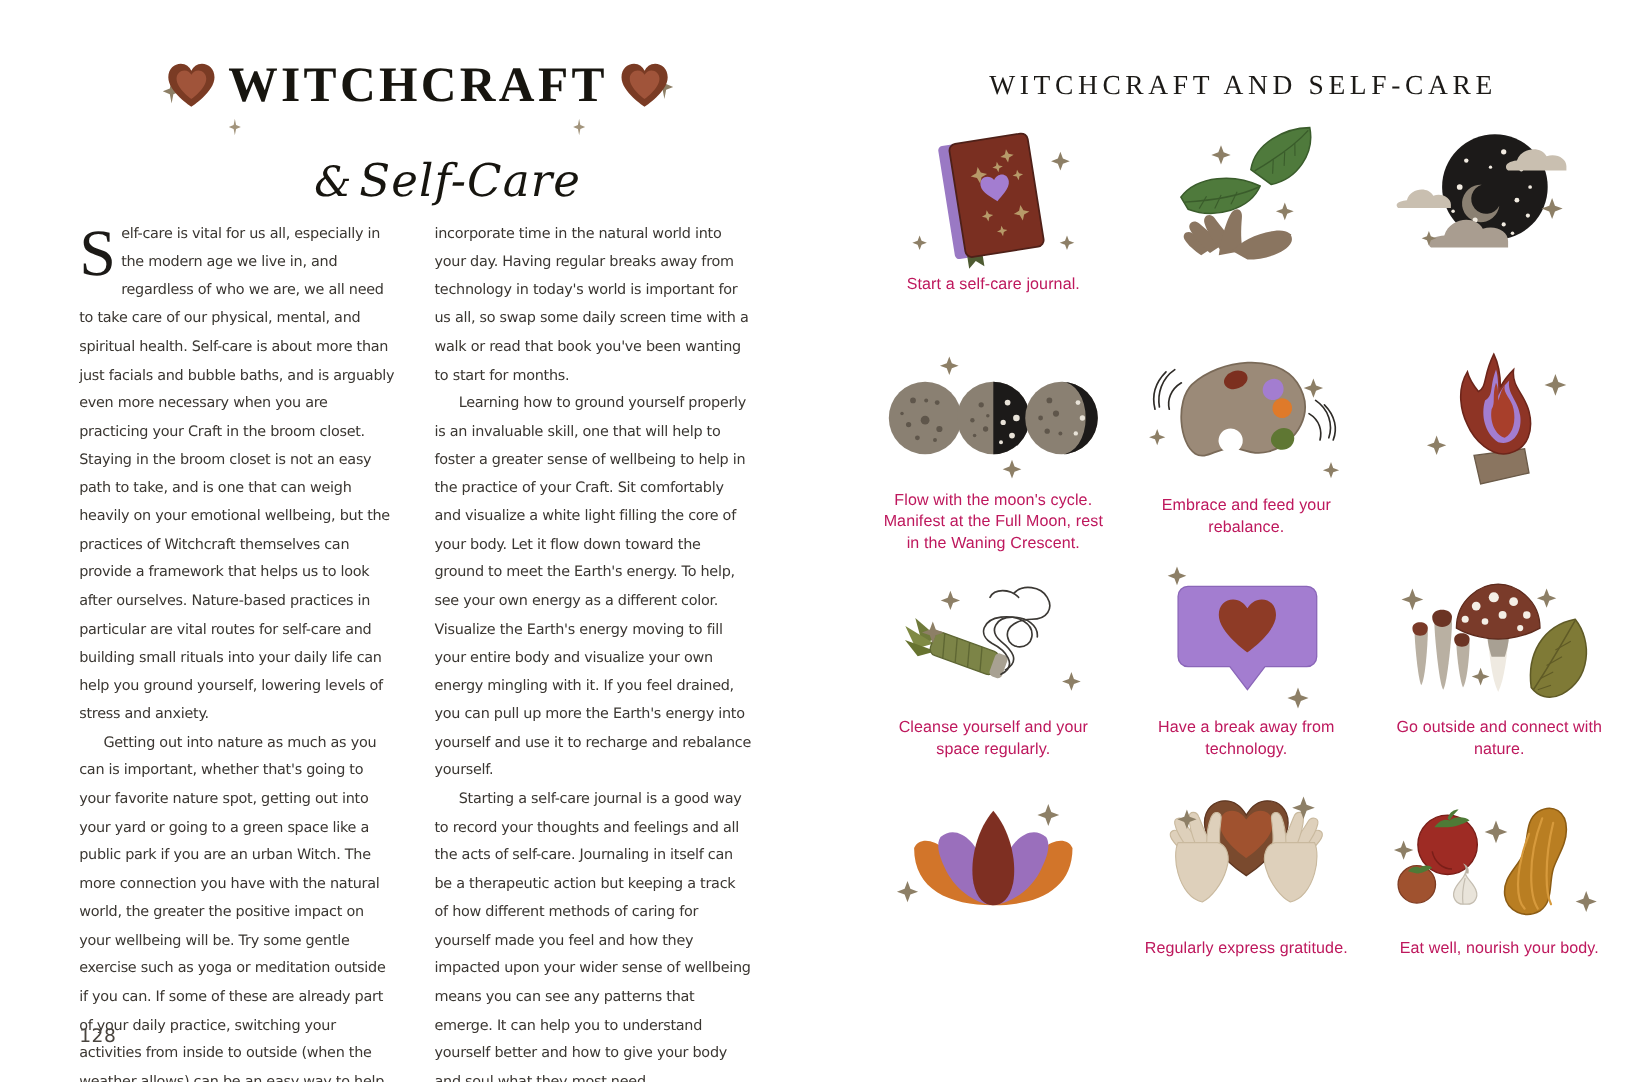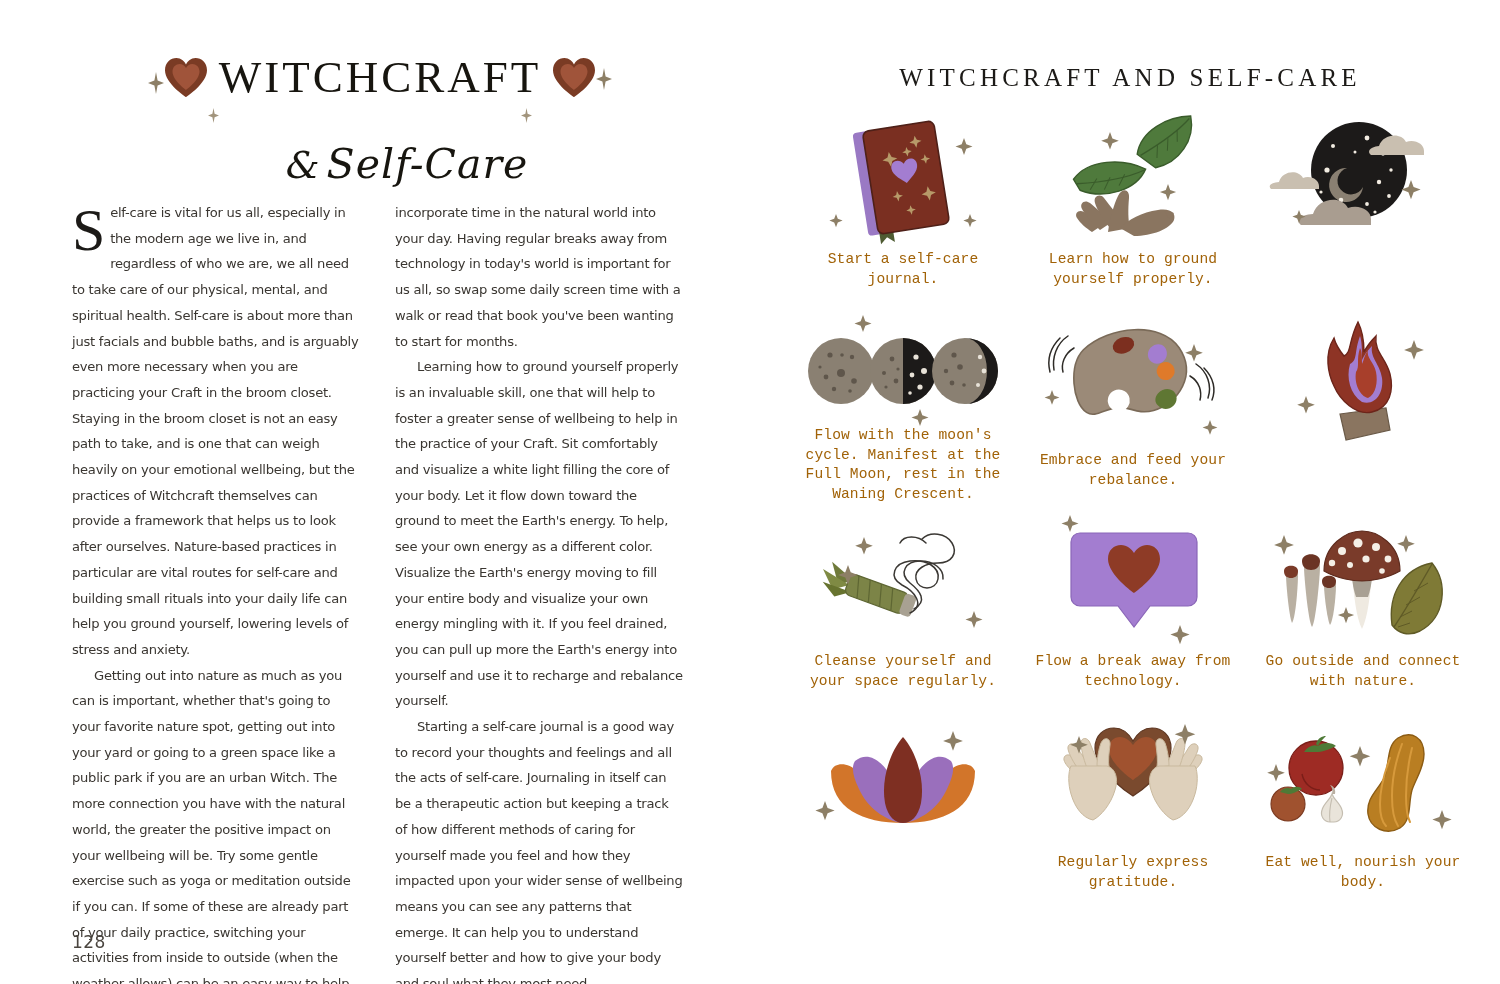--- a/index.html
+++ b/index.html
@@ -17,21 +17,21 @@
   .page-right{position:relative;width:740px;height:884px;}
 
   .title-block{
     position:absolute;left:0;top:48px;width:760px;height:115px;
   }
   .title-row{
     display:flex;align-items:center;justify-content:center;gap:10px;height:58px;
   }
   .title-main{
     font-family:"Liberation Serif", serif;
-    font-size:45px;letter-spacing:3px;font-weight:400;color:#17150f;
+    font-size:45px;letter-spacing:3px;font-weight:700;color:#17150f;
     line-height:1;white-space:nowrap;
   }
   .title-script{
     position:absolute;left:0;top:92px;width:760px;text-align:center;
     font-family:"DejaVu Serif", serif;
     font-style:italic;font-size:41px;color:#17150f;letter-spacing:1px;margin-left:27px;
   }
   .title-script .amp{font-size:38px;padding-right:6px;}
 
   .heart{
@@ -89,22 +89,22 @@
     display:flex;flex-direction:column;align-items:center;
     height:195px;
   }
   .art{
     position:relative;width:210px;height:140px;
     display:flex;align-items:center;justify-content:center;
   }
   .art svg{display:block;overflow:visible;}
   .cap{
     width:200px;text-align:center;
-    font-family:Liberation Mono, monospace;
-    font-size:14.6px;line-height:19.5px;color:#a16207;
+    font-family:Liberation Sans, sans-serif;
+    font-size:14.6px;line-height:19.5px;color:#be185d;
     letter-spacing:0.1px;
     margin-top:2px;
   }
 </style>
 </head>
 <body>
 
 <div class="spread">
 
   <div class="page-left">
@@ -230,21 +230,20 @@
               <path d="M62 122 C64 108 68 94 72 86 C76 77 84 79 83 88 C82 99 82 110 84 118 Z" fill="#8a7560"></path>
               <path d="M74 118 C82 110 96 102 112 100 C126 98 130 104 128 110 C124 119 106 126 88 126 Z" fill="#8a7560"></path>
               <path d="M118 100 l10 3 l-5 6 z" fill="#8a7560"></path>
             </g>
             <g fill="#8d7f66">
               <path d="M64 24 l2.4 6.4 l6.4 2.4 l-6.4 2.4 l-2.4 6.4 l-2.4 -6.4 l-6.4 -2.4 l6.4 -2.4 z"></path>
               <path d="M122 76 l2.2 5.9 l5.9 2.2 l-5.9 2.2 l-2.2 5.9 l-2.2 -5.9 l-5.9 -2.2 l5.9 -2.2 z"></path>
             </g>
           </svg>
         </div>
-        <div class="cap">Learn how to ground yourself properly.</div>
       </div>
 
       <div class="cell">
         <div class="art">
           <svg width="185" height="140" viewBox="0 0 185 140">
             <circle cx="88" cy="62" r="48" fill="#1c1a19"></circle>
             <path d="M76 60 a17 17 0 1 0 16 19 a13.5 13.5 0 1 1 -16 -19 z" fill="#8a8072"></path>
             <g fill="#f2ece2">
               <circle cx="62" cy="38" r="2"></circle>
                 <circle cx="96" cy="30" r="2.4"></circle>
@@ -408,21 +407,21 @@
         <div class="art">
           <svg width="175" height="135" viewBox="0 0 175 135">
             <path d="M34 20 L142 20 a9 9 0 0 1 9 9 L151 84 a9 9 0 0 1 -9 9 L104 93 L88 114 L72 93 L34 93 a9 9 0 0 1 -9 -9 L25 29 a9 9 0 0 1 9 -9 Z" fill="#a37dd0" stroke="#8a66b8" stroke-width="1.2"></path>
             <path d="M88 80 C88 80 62 62 62 46 C62 37 68 32 75 32 C81 32 85.5 36 88 40 C90.5 36 95 32 101 32 C108 32 114 37 114 46 C114 62 88 80 88 80 Z" fill="#8e3b26"></path>
             <g fill="#8d7f66">
               <path d="M24 2 l2.3 6.2 l6.2 2.3 l-6.2 2.3 l-2.3 6.2 l-2.3 -6.2 l-6.2 -2.3 l6.2 -2.3 z"></path>
               <path d="M134 112 l2.6 7 l7 2.6 l-7 2.6 l-2.6 7 l-2.6 -7 l-7 -2.6 l7 -2.6 z"></path>
             </g>
           </svg>
         </div>
-        <div class="cap">Flow a break away from technology.</div>
+        <div class="cap">Have a break away from technology.</div>
       </div>
 
       <div class="cell">
         <div class="art">
           <svg width="195" height="135" viewBox="0 0 195 135">
 
             <path d="M38 54 C38 44 54 44 54 54 C54 62 50 108 46 114 C42 108 38 62 38 54 Z" fill="#b9b0a2"></path>
             <path d="M36 48 c0 -9 18 -9 18 0 c0 6 -4 9 -9 9 c-5 0 -9 -3 -9 -9 z" fill="#6b3424"></path>
             <path d="M20 62 C20 54 32 54 32 62 C32 70 30 104 26 110 C23 104 20 70 20 62 Z" fill="#b9b0a2"></path>
             <path d="M18 58 c0 -7 14 -7 14 0 c0 5 -3 7 -7 7 c-4 0 -7 -2 -7 -7 z" fill="#7a3a28"></path>

